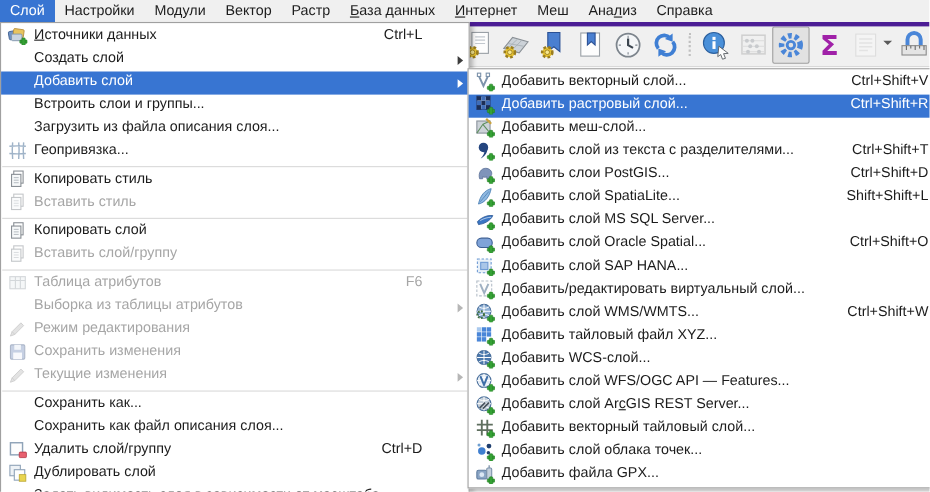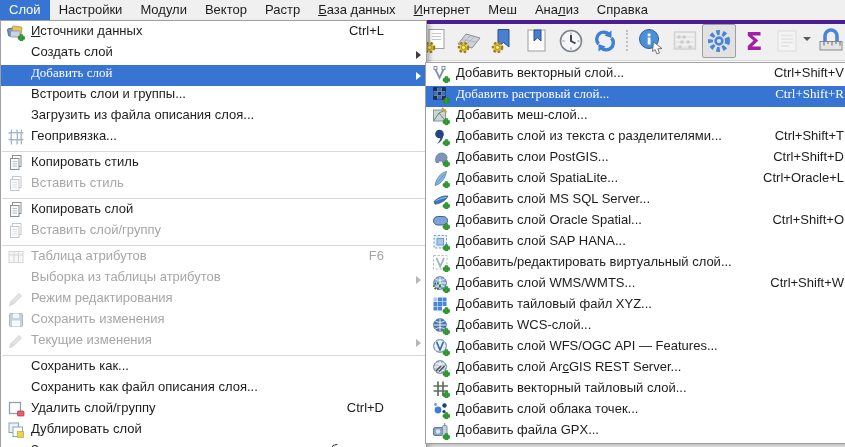--- a/index.html
+++ b/index.html
@@ -29,21 +29,21 @@
   .tcaret{position:absolute;top:16px;width:0;height:0;border-top:4px solid #5a5a5a;border-left:4px solid transparent;border-right:4px solid transparent;}
   
   .menu-panel{
     position:absolute;background:#ffffff;border:1px solid #a0a0a0;
     box-shadow:3px 3px 4px rgba(0,0,0,.25);padding-top:2px;box-sizing:border-box;
   }
   #layer-menu{top:20px;left:0;width:427px;height:440px;z-index:5;}
   #add-layer-submenu{top:62px;left:425px;width:454px;z-index:6;}
   .menu-row{height:21px;display:flex;align-items:flex-start;position:relative;white-space:nowrap;cursor:default;}
   .menu-row.disabled{color:var(--disabled,#a6a6a6);}
-  .menu-row.highlighted{background:var(--highlight,#3875d2);color:#fff;font-family:Liberation Serif, serif;}
+  .menu-row.highlighted{background:var(--highlight,#3875d2);color:#fff;}
   .mi{width:19px;height:18px;margin-left:5px;flex:none;display:flex;align-items:center;justify-content:center;}
   .menu-row.disabled .mi{opacity:.5;}
   .mlabel{margin-left:6px;flex:1;overflow:hidden;}
   .mlabel u{text-decoration:underline;}
   .mshortcut{white-space:nowrap;}
   #layer-menu .mshortcut{margin-right:42px;}
   #add-layer-submenu .mshortcut{margin-right:34px;}
   .subarrow{position:absolute;right:5px;top:50%;transform:translateY(-50%);width:0;height:0;
     border-left:5px solid #3c3c3c;border-top:4px solid transparent;border-bottom:4px solid transparent;}
   .menu-row.highlighted .subarrow{border-left-color:#fff;}
@@ -401,21 +401,21 @@
     <div class="menu-row">
       <span class="mi">
         <svg width="18" height="18" viewBox="0 0 18 18">
           <path d="M14.5 1.5 C8.5 3 4.5 8 3 15.5 C9 14 13 9 14.5 1.5 Z" fill="#8fb8e0" stroke="#4a7fb5" stroke-width="0.8"></path>
           <path d="M12.5 4 L4.5 13.5" stroke="#4a7fb5" stroke-width="0.7"></path>
           <rect x="11" y="13.4" width="6.8" height="3" rx="0.7" fill="#35a135" stroke="#1f7a1f" stroke-width="0.5"></rect>
           <rect x="12.9" y="11.5" width="3" height="6.8" rx="0.7" fill="#35a135" stroke="#1f7a1f" stroke-width="0.5"></rect>
         </svg>
       </span>
       <span class="mlabel">Добавить слой SpatiaLite...</span>
-      <span class="mshortcut">Ctrl+Oracle+L</span>
+      <span class="mshortcut">Shift+Shift+L</span>
     </div>
     <div class="menu-row">
       <span class="mi">
         <svg width="18" height="18" viewBox="0 0 18 18">
           <path d="M2 10.5 C6.5 6 11.5 4.5 16 5 C14 9.5 8.5 12.5 3 13.2 Z" fill="#3a76c4" stroke="#24518f" stroke-width="0.7"></path>
           <path d="M4.5 9.5 C8 7.5 12 6.5 14.5 6.5" stroke="#bcd2ec" stroke-width="0.8" fill="none"></path>
           <rect x="11" y="13.4" width="6.8" height="3" rx="0.7" fill="#35a135" stroke="#1f7a1f" stroke-width="0.5"></rect>
           <rect x="12.9" y="11.5" width="3" height="6.8" rx="0.7" fill="#35a135" stroke="#1f7a1f" stroke-width="0.5"></rect>
         </svg>
       </span>

